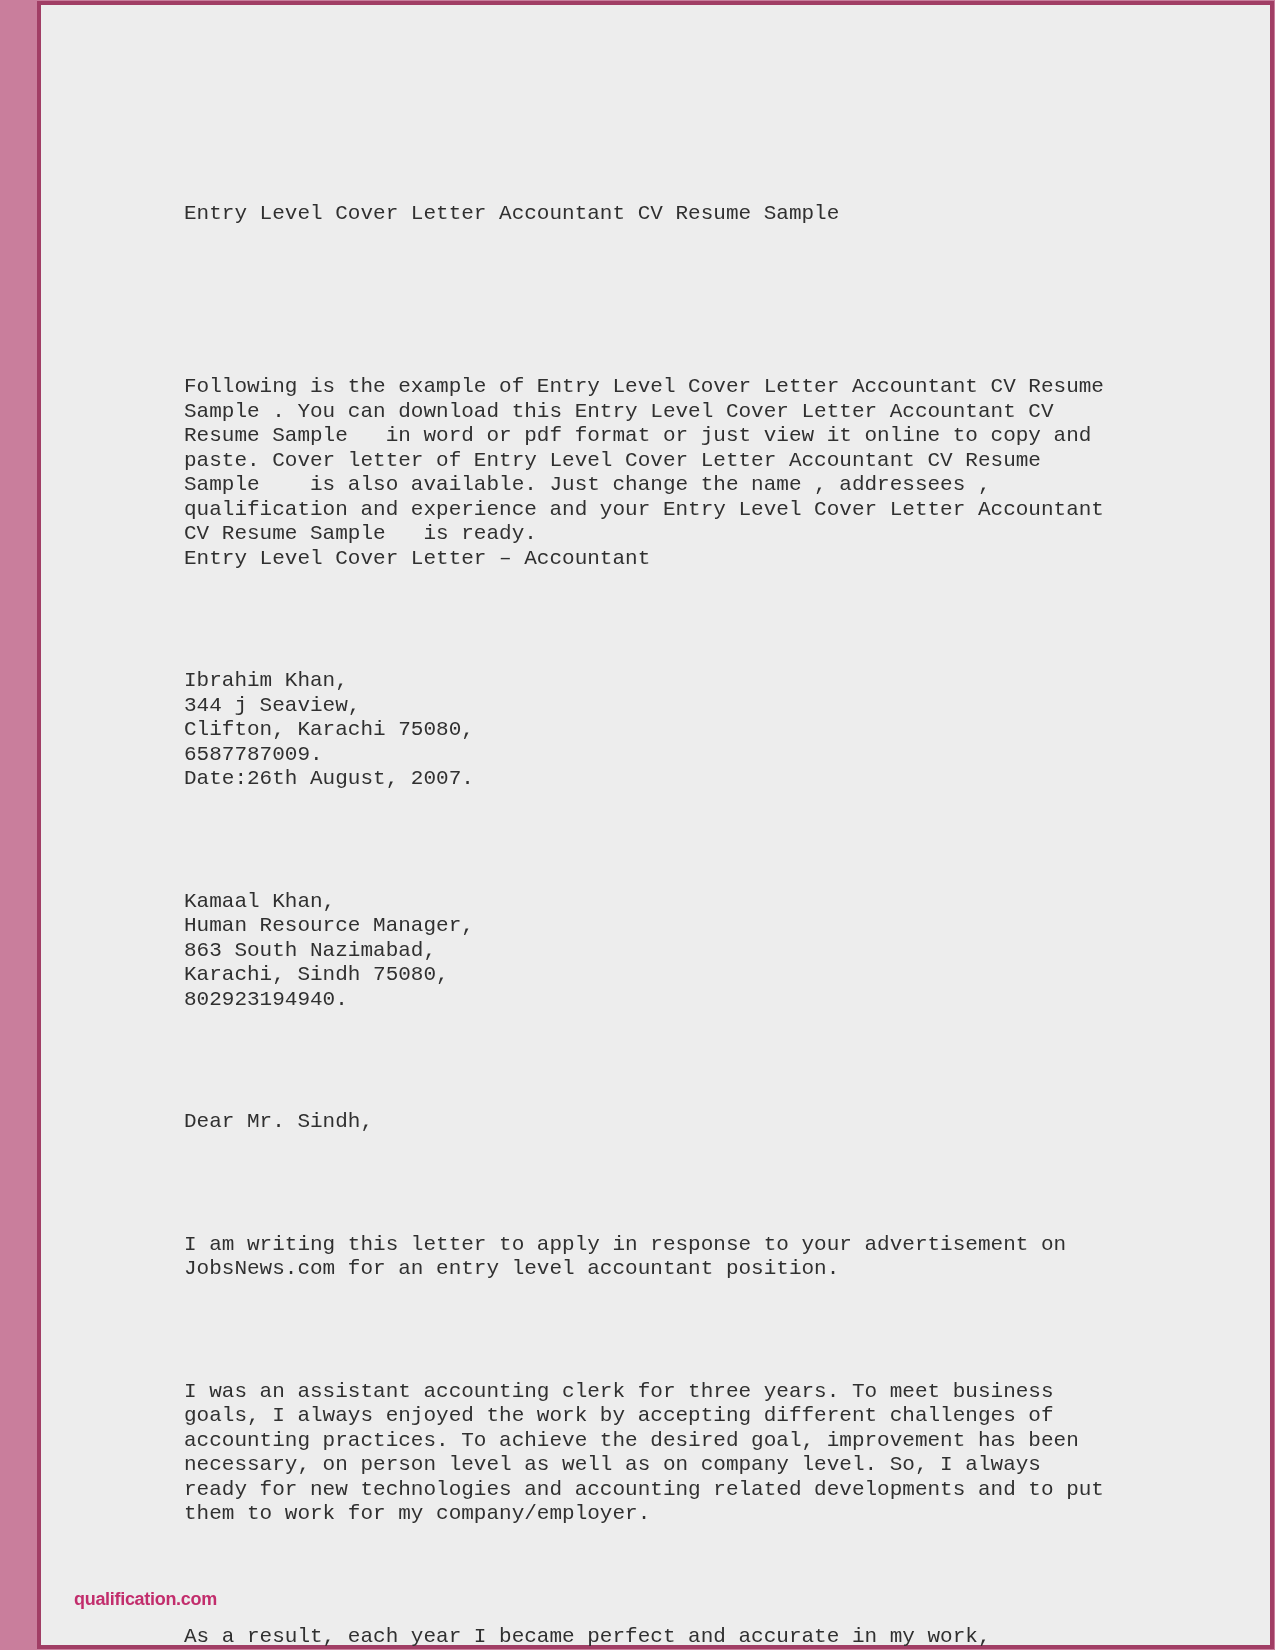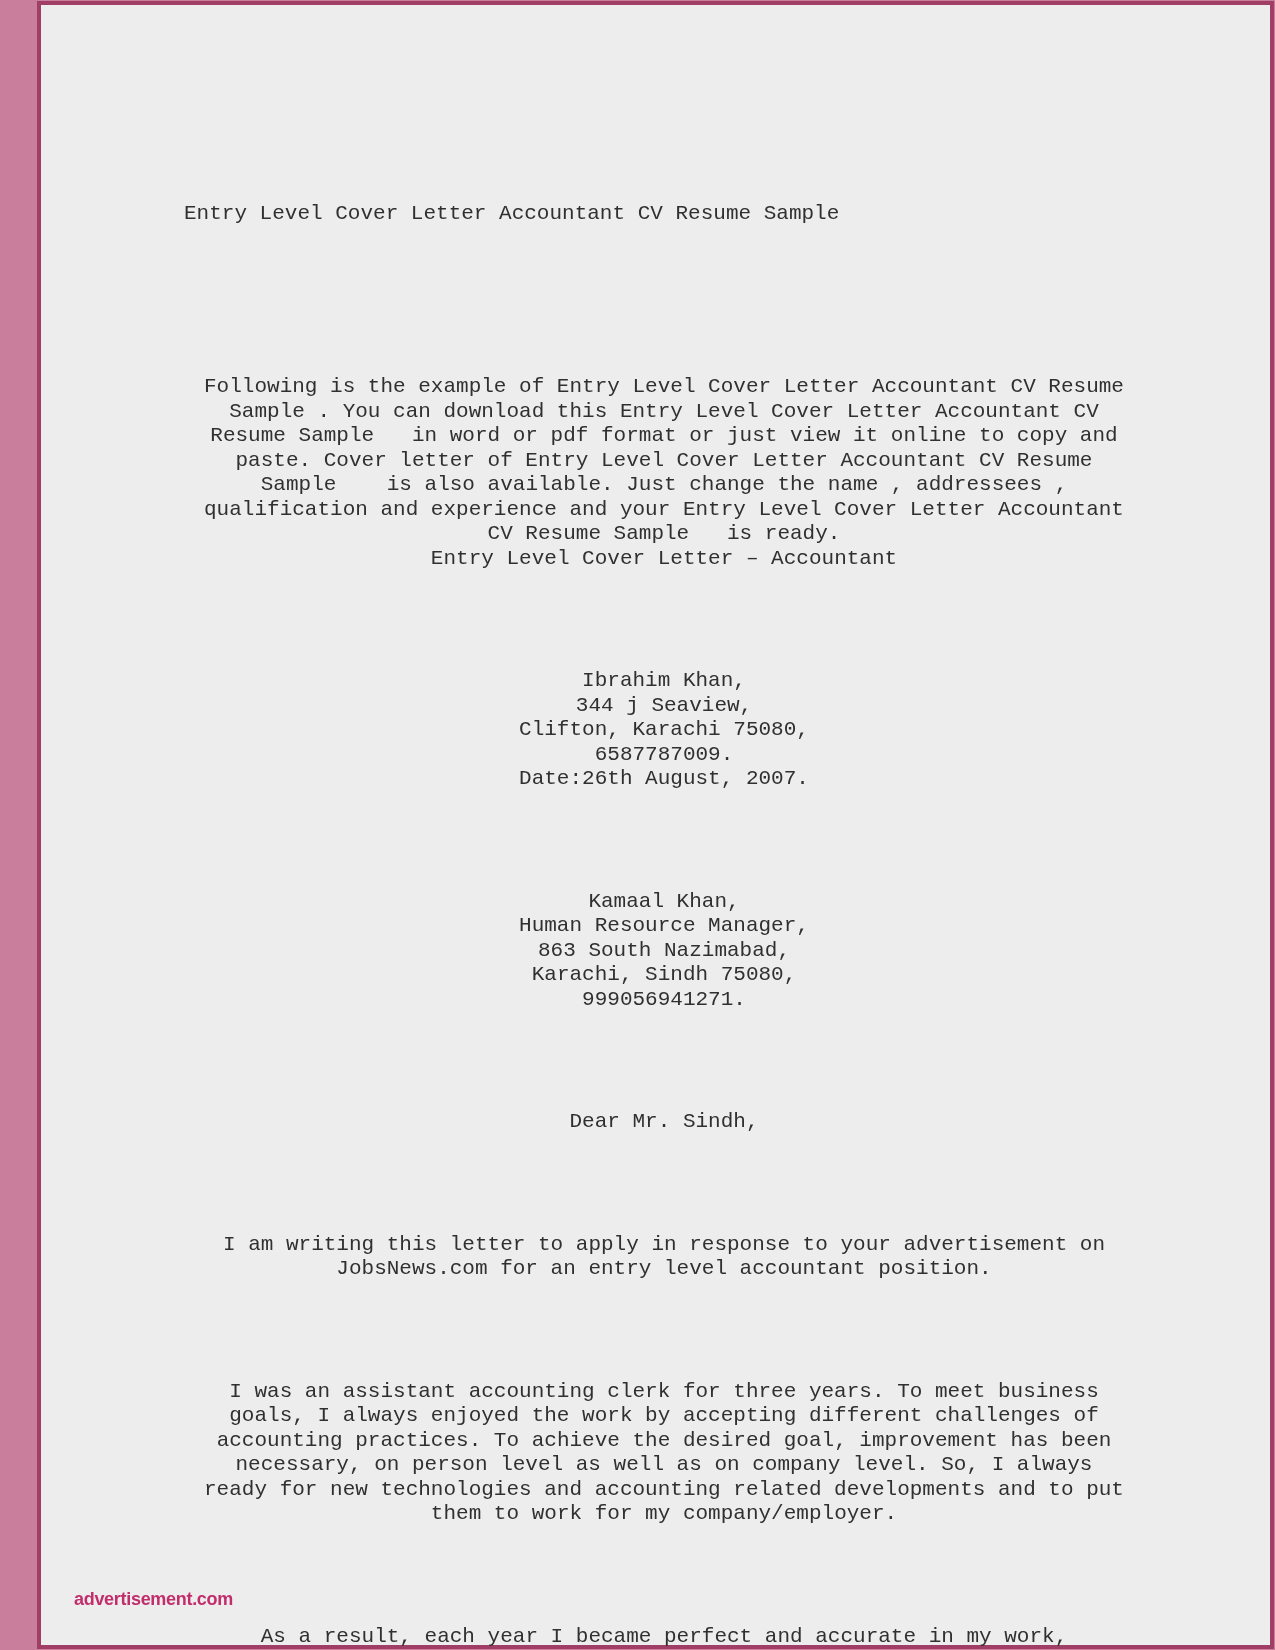--- a/index.html
+++ b/index.html
@@ -31,21 +31,20 @@
     font-size: 21px;
     line-height: 24.5px;
     color: var(--text-color, #303030);
     white-space: pre-wrap;
   }
   .doc-title {
     margin: 0 0 75px 0;
   }
   .para {
     margin: 0 0 24.5px 0;
-    text-align: center;
   }
   .watermark {
     position: absolute;
     left: 33px;
     top: 1584px;
     font-family: "Liberation Sans", sans-serif;
     font-size: 18px;
     font-weight: 700;
     letter-spacing: -0.3px;
     color: var(--watermark-color, #c22d6c);
@@ -70,21 +69,21 @@
     <div class="para">Ibrahim Khan,
 344 j Seaview,
 Clifton, Karachi 75080,
 6587787009.
 Date:26th August, 2007.</div>
 
     <div class="para">Kamaal Khan,
 Human Resource Manager,
 863 South Nazimabad,
 Karachi, Sindh 75080,
-999056941271.</div>
+802923194940.</div>
 
     <div class="para">Dear Mr. Sindh,</div>
 
     <div class="para">I am writing this letter to apply in response to your advertisement on
 JobsNews.com for an entry level accountant position.</div>
 
     <div class="para">I was an assistant accounting clerk for three years. To meet business
 goals, I always enjoyed the work by accepting different challenges of
 accounting practices. To achieve the desired goal, improvement has been
 necessary, on person level as well as on company level. So, I always
@@ -100,14 +99,14 @@
 
     
 
     
 
     
 
     
   </div>
 
-  <div class="watermark">advertisement.com</div>
+  <div class="watermark">qualification.com</div>
 </div>
 
 </body></html>

